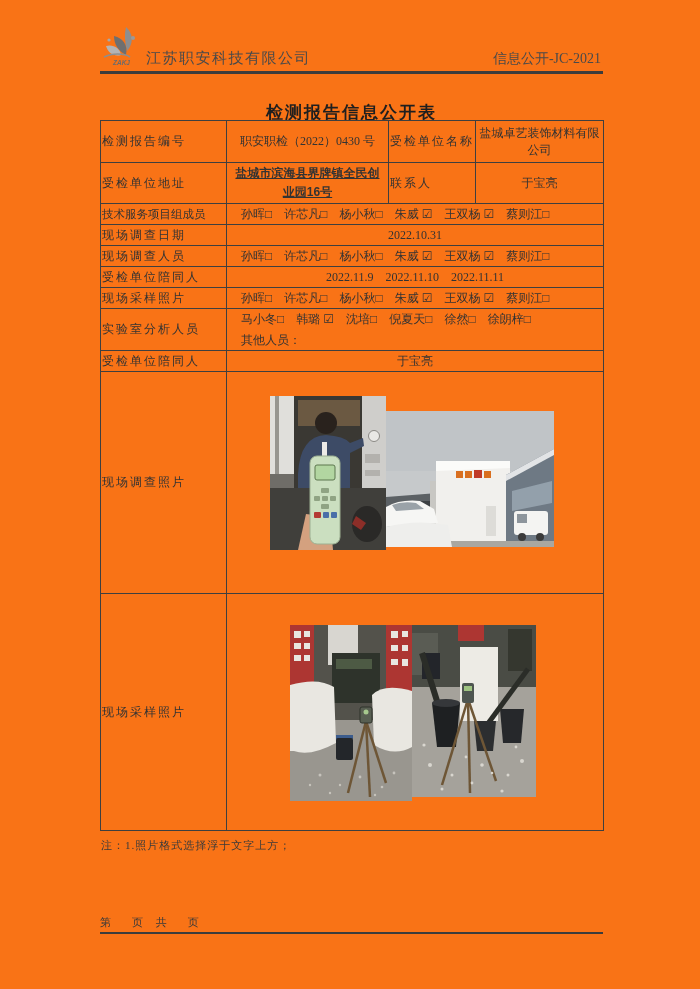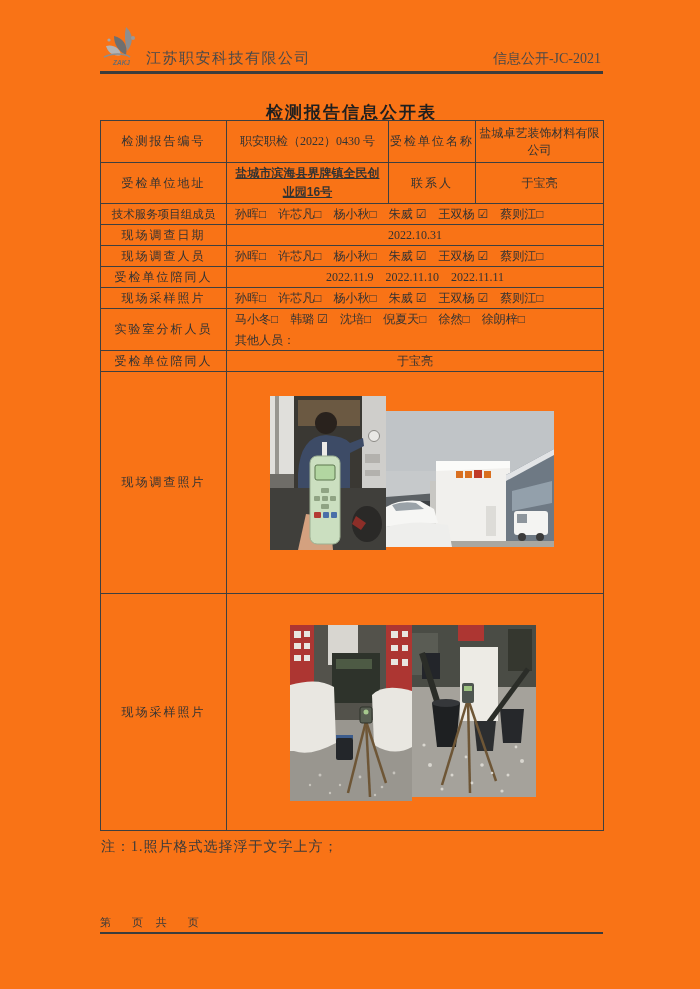--- a/index.html
+++ b/index.html
@@ -14,38 +14,38 @@
   .doc-code{position:absolute;right:2px;bottom:3px;font-size:14px;color:#4a4a4a;}
 
   
   .page-title{position:absolute;top:101px;left:100px;width:503px;text-align:center;
               font-size:17px;font-weight:bold;letter-spacing:2px;color:#1f1f1f;}
 
   
   table.form{position:absolute;top:120px;left:100px;width:503px;border-collapse:collapse;
              table-layout:fixed;}
   table.form td{border:1.5px solid #3f3f3f;font-size:12px;color:#333;overflow:hidden;}
-  td.lbl{text-align:center;vertical-align:middle;letter-spacing:2px;padding:0 1px;}
+  td.lbl{vertical-align:middle;letter-spacing:2px;padding:0 1px;}
   td.lbl.tight{letter-spacing:0;font-size:11.5px;}
   td.val{text-align:center;vertical-align:middle;padding:0 3px;}
-  td.val.left{text-align:left;padding-left:8px;margin-top:44px;}
+  td.val.left{text-align:left;padding-left:14px;margin-top:44px;}
   td.addr{font-family:"Liberation Sans","DejaVu Sans",sans-serif;font-weight:bold;
           font-size:11px;color:#3a3a3a;line-height:1.55;text-decoration:underline;}
   .r-tall{height:42px}.r-mid{height:41px}.r-sm{height:21px}.r-lab{height:42px}
   .r-photo1{height:222px}.r-photo2{height:237px}
   td.photo-cell{vertical-align:top;padding:0;}
   .photo-strip{display:flex;align-items:flex-start;}
   .strip-1{padding:24px 0 0 43px;}
   .strip-2{padding:31px 0 0 63px;}
   .photo{display:block;}
   .shift-down{margin-top:15px;}
   .lab-line{line-height:1.7;}
 
   
-  .note{position:absolute;top:838px;left:101px;font-size:14px;color:#3a3a3a;letter-spacing:1px;}
+  .note{position:absolute;top:838px;left:101px;font-size:11px;color:#3a3a3a;letter-spacing:1px;}
   .footer-text{position:absolute;top:915px;left:100px;width:503px;text-align:left;
                font-size:11px;letter-spacing:5px;color:#3a3a3a;}
   .footer-rule{position:absolute;top:932px;left:100px;width:503px;height:0;
                border-top:2px solid #3c3c3c;}
 </style>
 </head>
 <body>
 
 <div class="page">
 

